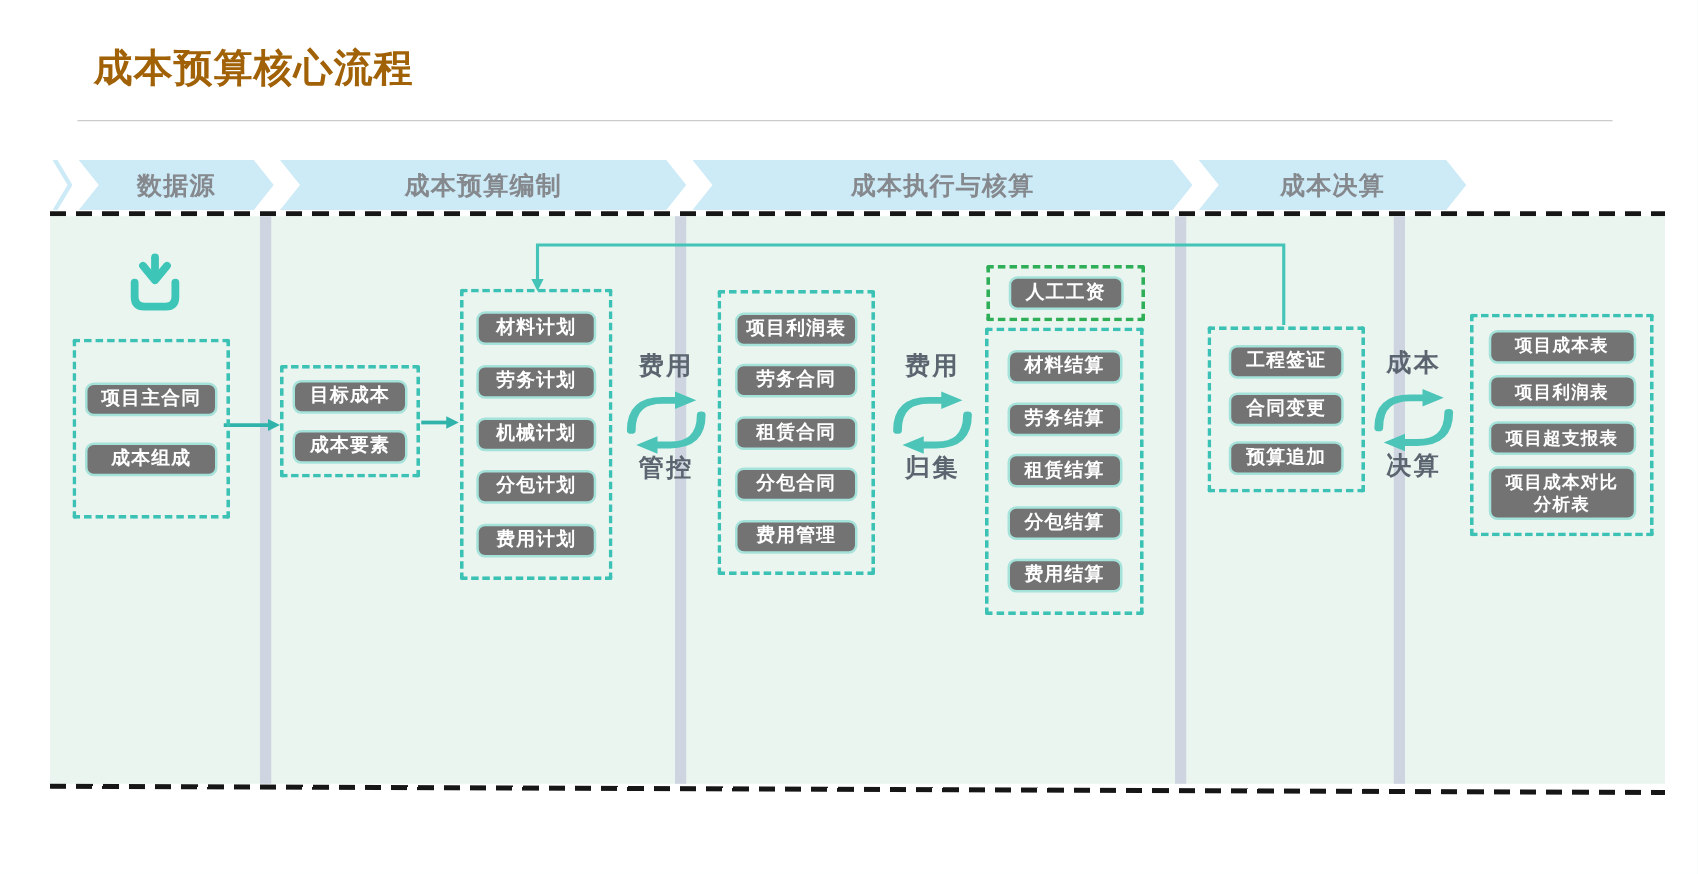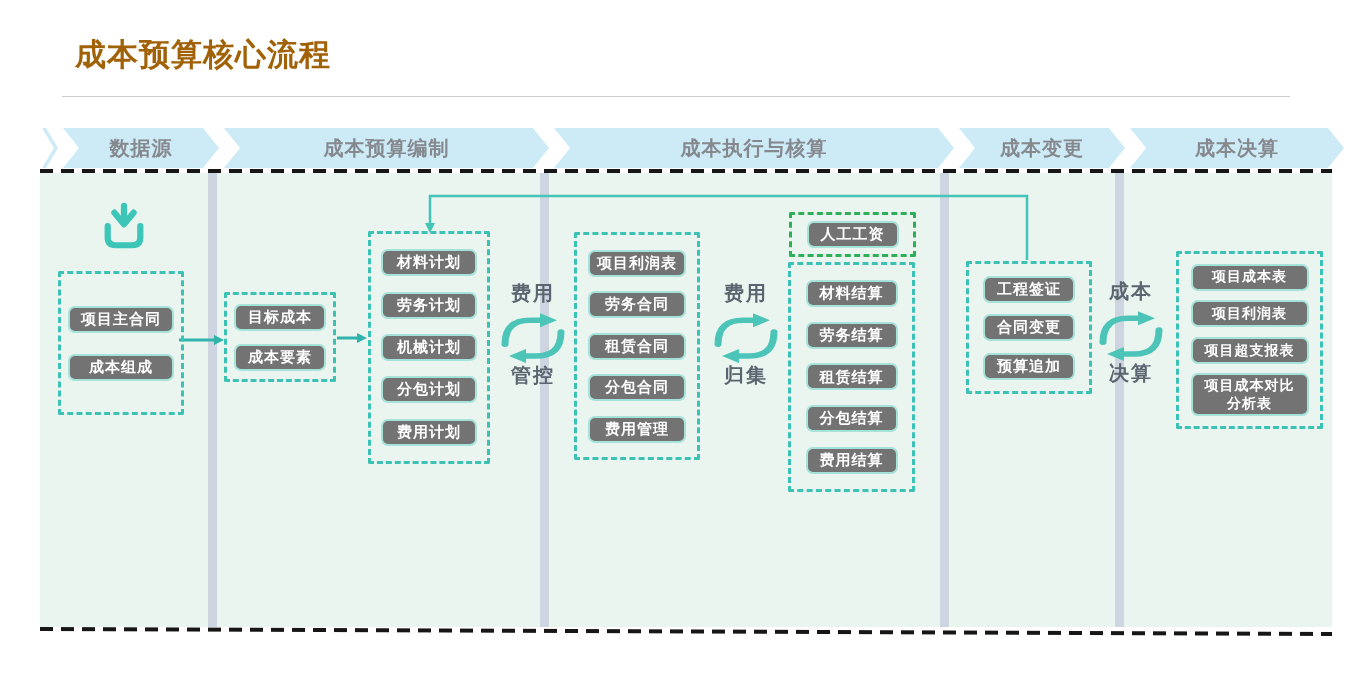--- a/index.html
+++ b/index.html
@@ -57,23 +57,20 @@
 <div class="abs banner">
   <div class="chev sliver"></div>
   <div class="chev" style="width:156px">
       <span>数据源</span>
     </div>
   <div class="chev" style="width:325px">
       <span>成本预算编制</span>
     </div>
   <div class="chev" style="width:400px">
       <span>成本执行与核算</span>
-    </div>
-  <div class="chev" style="width:166px">
-      <span>成本变更</span>
     </div>
   <div class="chev" style="width:214px">
       <span>成本决算</span>
     </div>
 </div>
 
 <div class="abs dashline dash-top"></div>
 <div class="abs content"></div>
 <div class="abs vbar" style="left:208px"></div>
 <div class="abs vbar" style="left:540px"></div>

